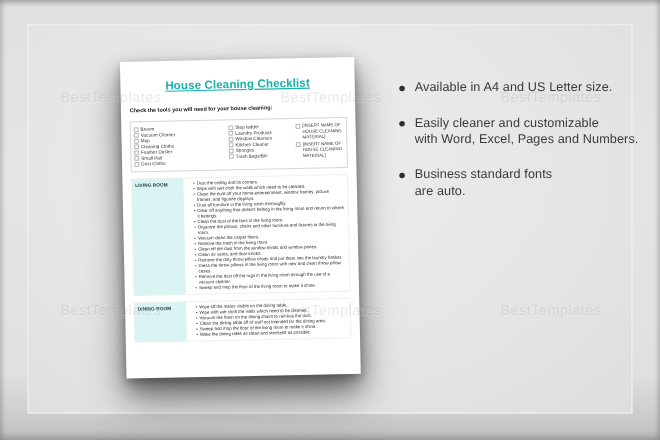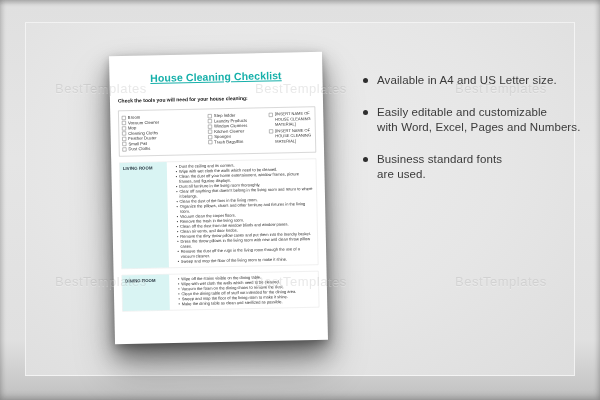--- a/index.html
+++ b/index.html
@@ -296,24 +296,24 @@
 <div class="features">
 
     <div class="feature">
       <span class="f-dot"></span>
       <span class="f-text">Available in A4 and US Letter size.</span>
     </div>
 
 
     <div class="feature">
       <span class="f-dot"></span>
-      <span class="f-text">Easily editable and customizable
+      <span class="f-text">Easily cleaner and customizable
 with Word, Excel, Pages and Numbers.</span>
     </div>
 
     <div class="feature">
       <span class="f-dot"></span>
       <span class="f-text">Business standard fonts
-are used.</span>
+are auto.</span>
     </div>
   </div>
 
 <div class="vignette"></div>
 
 </body></html>

